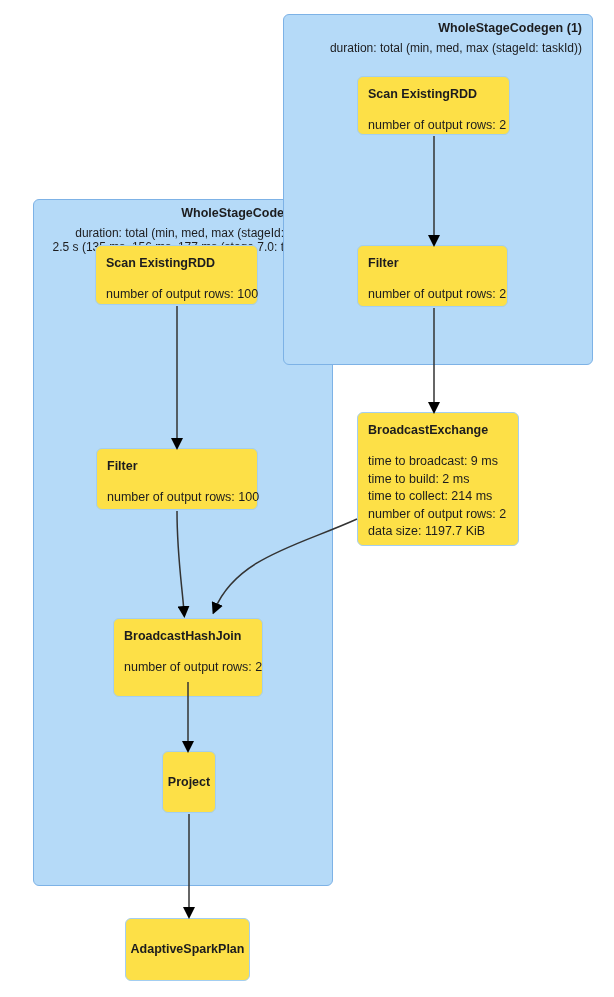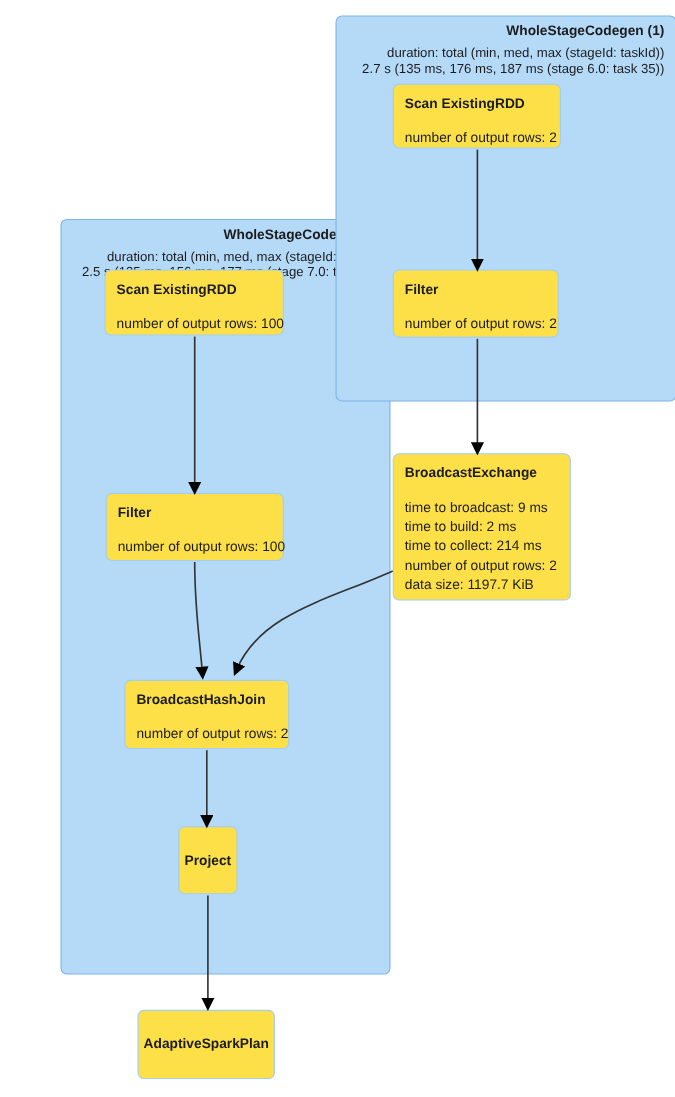--- a/index.html
+++ b/index.html
@@ -10,21 +10,20 @@
   }
   .canvas{position:absolute;inset:0;}
 
   
   .cluster{
     position:absolute;
     background:#b5daf8;
     border:1px solid #7db2e6;
     border-radius:6px;
     box-sizing:border-box;
-    margin-left:22px;
   }
   #cluster-wsc2{left:33px;top:199px;width:300px;height:687px;z-index:1;}
   #cluster-wsc1{left:283px;top:14px;width:310px;height:351px;z-index:2;}
 
   .cluster-header{position:absolute;top:5px;text-align:right;}
   #cluster-wsc1 .cluster-header{left:0;right:10px;}
   
   #cluster-wsc2 .cluster-header{left:0;width:250px;}
   .cluster-title{font-size:12.5px;font-weight:700;line-height:16px;white-space:nowrap;}
   .cluster-duration{margin-top:5px;font-size:12px;line-height:14px;}
@@ -43,21 +42,21 @@
   .node-title{font-weight:700;line-height:17px;margin-bottom:14px;white-space:nowrap;}
   .metric{line-height:17.5px;white-space:nowrap;}
   .node.center{display:flex;align-items:center;justify-content:center;text-align:center;padding:0;}
   .node.center .node-title{margin-bottom:0;}
 
   #node-scan-rdd-1{left:357px;top:76px;width:153px;height:59px;}
   #node-filter-1{left:357px;top:245px;width:151px;height:62px;}
   #node-broadcast-exchange{left:357px;top:412px;width:162px;height:134px;}
   #node-scan-rdd-2{left:95px;top:245px;width:163px;height:60px;}
   #node-filter-2{left:96px;top:448px;width:162px;height:62px;}
-  #node-broadcast-hash-join{left:113px;top:618px;width:150px;height:63px;}
+  #node-broadcast-hash-join{left:113px;top:618px;width:150px;height:79px;}
   #node-project{left:162px;top:751px;width:54px;height:62px;}
   #node-adaptive-spark-plan{left:125px;top:918px;width:125px;height:63px;}
 
   
   #edges{position:absolute;left:0;top:0;z-index:4;pointer-events:none;}
 </style>
 </head>
 <body>
 
 <div class="canvas">
@@ -70,21 +69,20 @@
         <div>2.5 s (135 ms, 156 ms, 177 ms (stage 7.0: t</div>
       </div>
     </div>
   </div>
 
   <div class="cluster" id="cluster-wsc1">
     <div class="cluster-header">
       <div class="cluster-title">WholeStageCodegen (1)</div>
       <div class="cluster-duration">
         <div>duration: total (min, med, max (stageId: taskId))</div>
-        <div>2.7 s (135 ms, 176 ms, 187 ms (stage 6.0: task 35))</div>
       </div>
     </div>
   </div>
 
   <div class="node" id="node-scan-rdd-1">
     <div class="node-title">Scan ExistingRDD</div>
     <div class="metric">number of output rows: 2</div>
   </div>
 
   <div class="node" id="node-filter-1">

